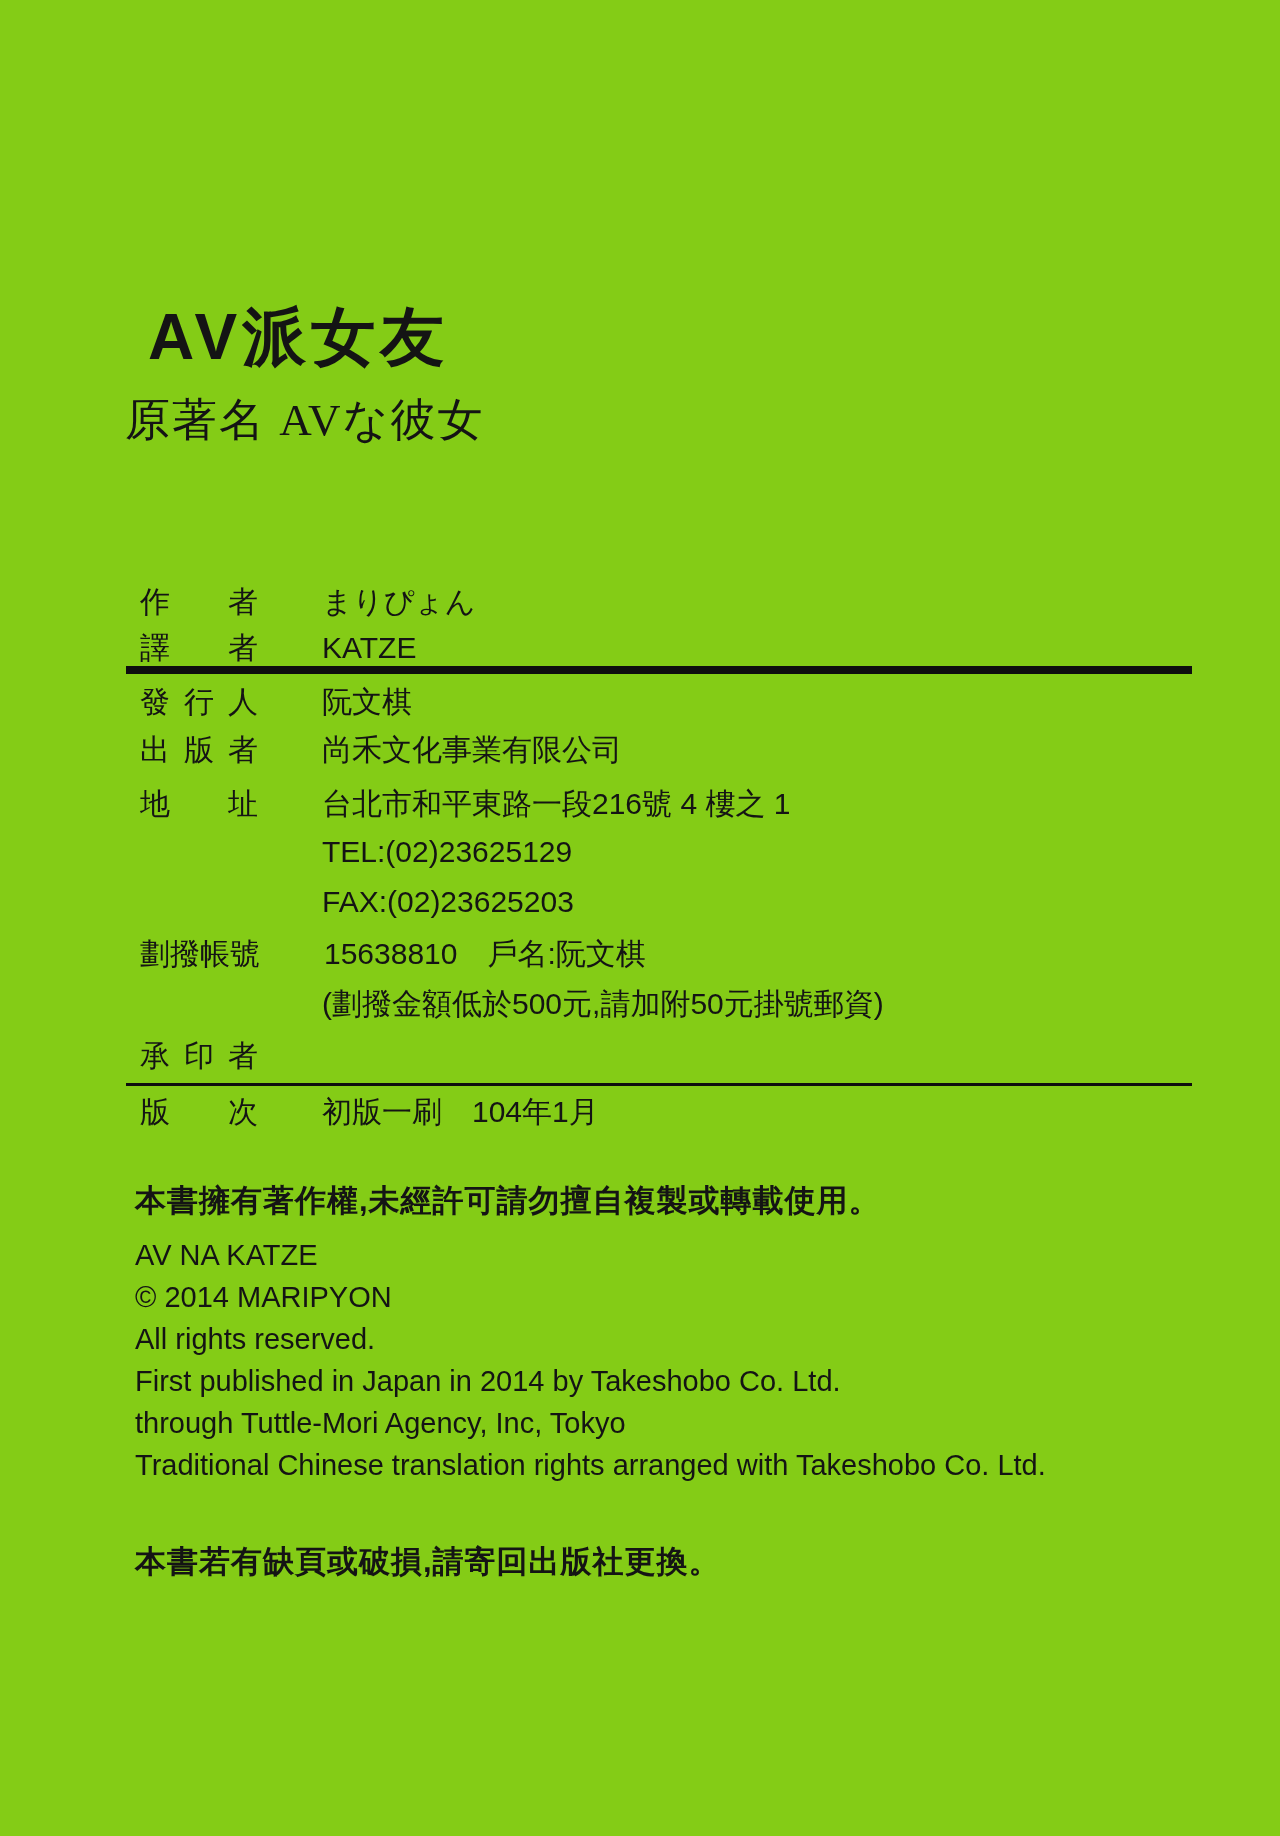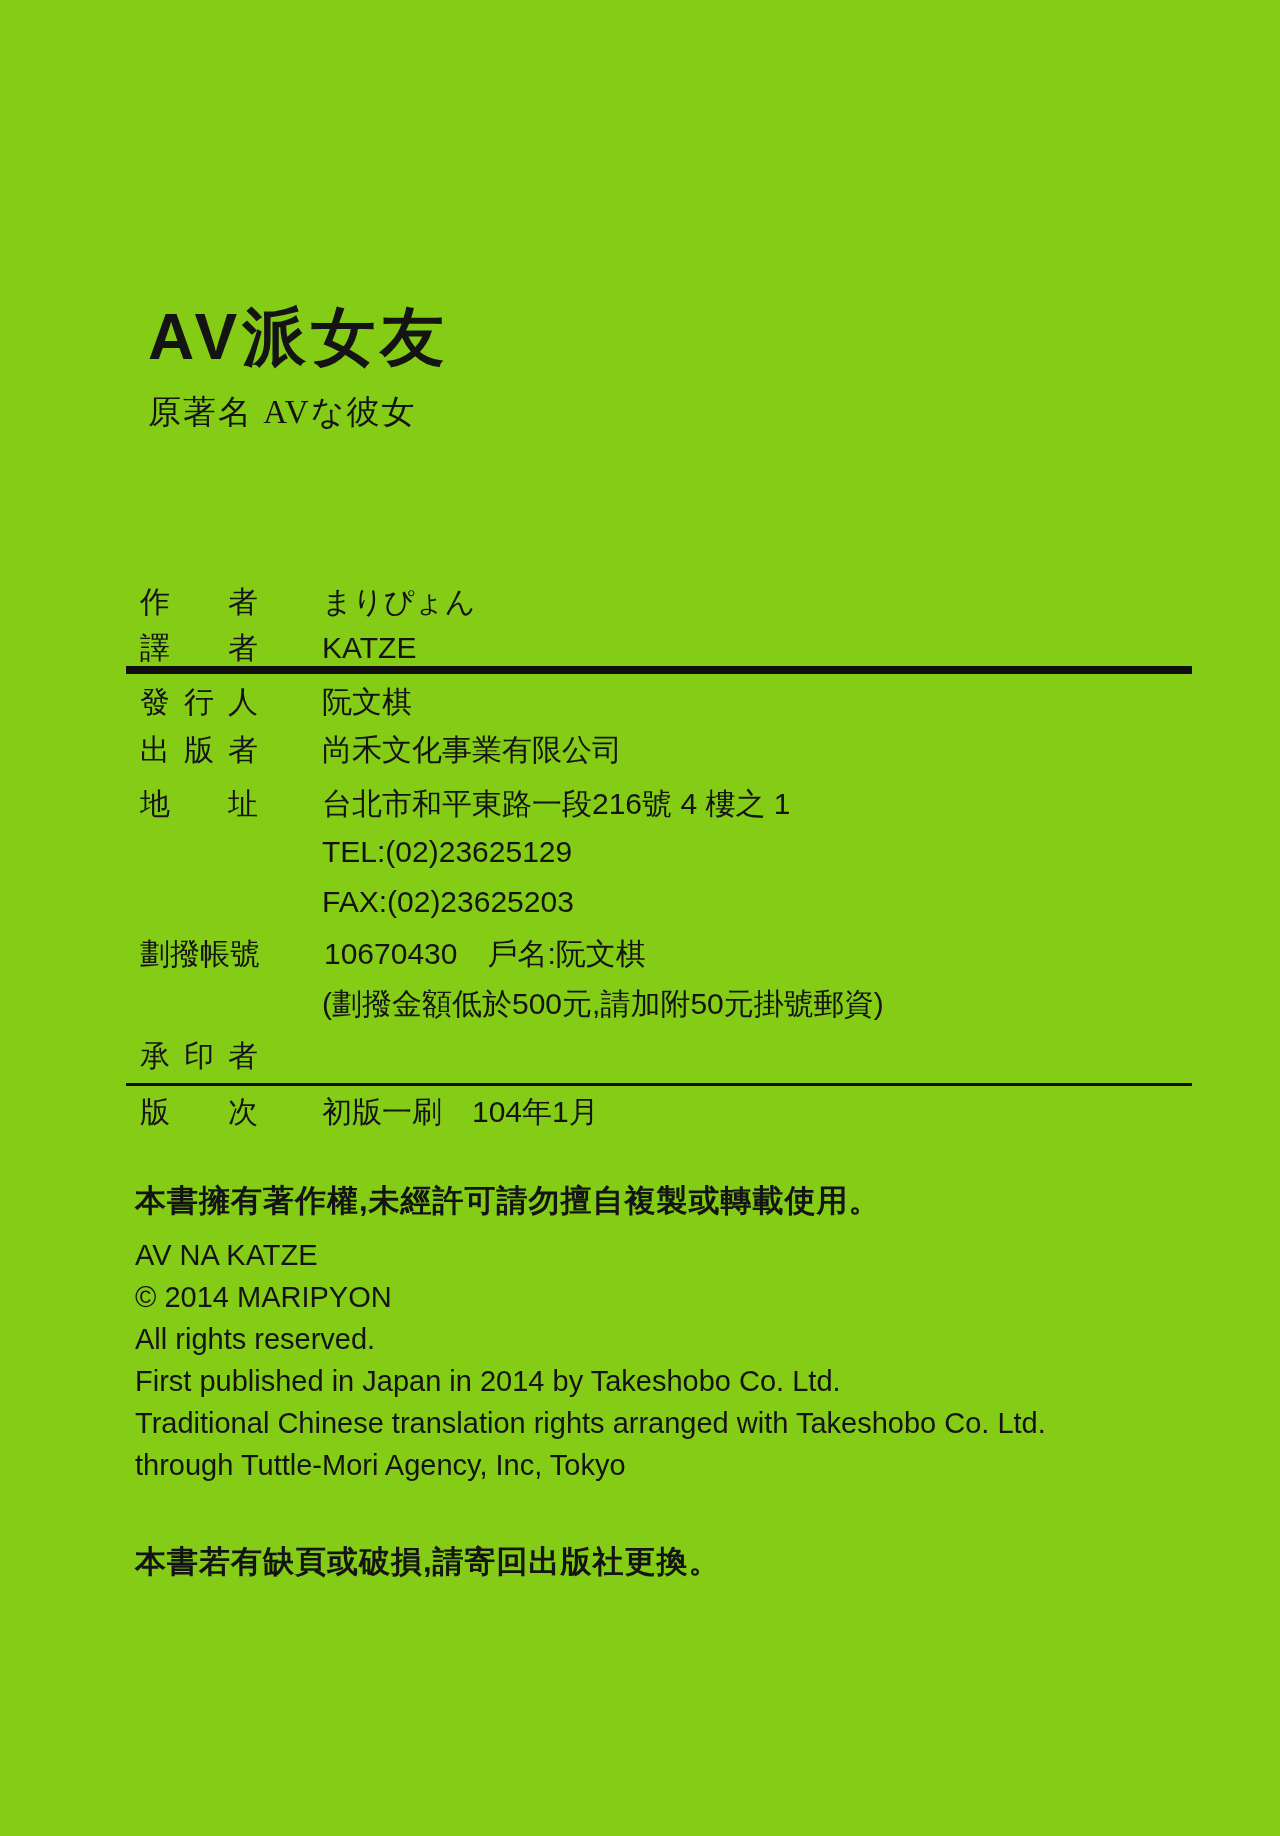--- a/index.html
+++ b/index.html
@@ -22,23 +22,23 @@
     left: 148px;
     top: 302px;
     font-size: 64px;
     font-weight: 800;
     letter-spacing: 5px;
     line-height: 1.1;
     white-space: pre;
   }
   .original-title {
     position: absolute;
-    left: 148px;
+    left: 125px;
     top: 390px;
-    font-size: 33px;
+    font-size: 45px;
     font-weight: 400;
     letter-spacing: 2px;
     font-family: "Liberation Serif", serif;
     white-space: pre;
   }
   .c-row {
     position: absolute;
     left: 140px;
     width: 1070px;
     display: flex;
@@ -117,21 +117,21 @@
   <div class="c-row" style="top:834px">
     <span class="c-label"></span>
     <span class="c-value">TEL:(02)23625129</span>
   </div>
   <div class="c-row" style="top:884px">
     <span class="c-label"></span>
     <span class="c-value">FAX:(02)23625203</span>
   </div>
   <div class="c-row" style="top:936px">
     <span class="c-label char-just"><span>劃</span><span>撥</span><span>帳</span><span>號</span></span>
-    <span class="c-value">10670430　戶名:阮文棋</span>
+    <span class="c-value">15638810　戶名:阮文棋</span>
   </div>
   <div class="c-row" style="top:986px">
     <span class="c-label"></span>
     <span class="c-value">(劃撥金額低於500元,請加附50元掛號郵資)</span>
   </div>
   <div class="c-row" style="top:1038px">
     <span class="c-label char-just"><span>承</span><span>印</span><span>者</span></span>
   </div>
 
   <div class="rule rule-thin" style="top:1083px"></div>
@@ -141,19 +141,19 @@
     <span class="c-value">初版一刷　104年1月</span>
   </div>
 
   <div class="notice" style="top:1180px">本書擁有著作權,未經許可請勿擅自複製或轉載使用。</div>
 
   <div class="rights">
     <div class="rights-line">AV NA KATZE</div>
     <div class="rights-line">© 2014 MARIPYON</div>
     <div class="rights-line">All rights reserved.</div>
     <div class="rights-line">First published in Japan in 2014 by Takeshobo Co. Ltd.</div>
+    <div class="rights-line">through Tuttle-Mori Agency, Inc, Tokyo</div>
     <div class="rights-line">Traditional Chinese translation rights arranged with Takeshobo Co. Ltd.</div>
-    <div class="rights-line">through Tuttle-Mori Agency, Inc, Tokyo</div>
   </div>
 
   <div class="notice" style="top:1541px">本書若有缺頁或破損,請寄回出版社更換。</div>
 
 </div>
 
 </body></html>

